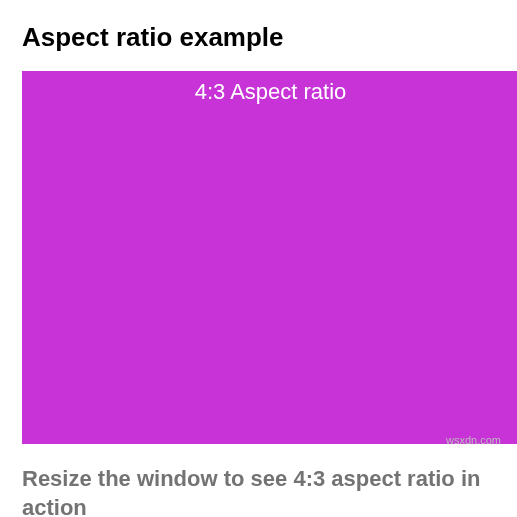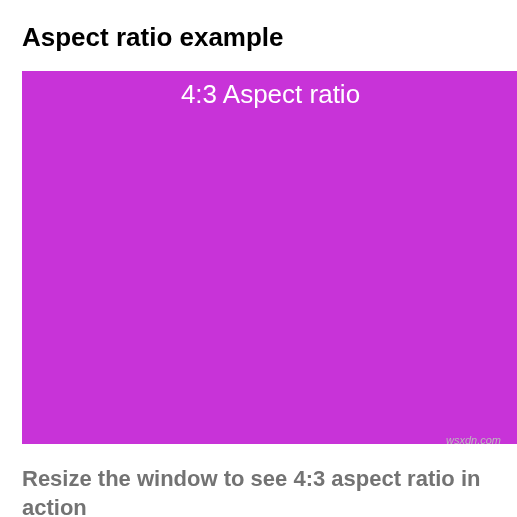--- a/index.html
+++ b/index.html
@@ -27,39 +27,38 @@
       background: #c833d8;
       position: relative;
     }
     .aspect-label {
       position: absolute;
       top: 4px;
       left: 0;
       right: 0;
       text-align: center;
       color: #ffffff;
-      font-size: 26px;
+      font-size: 22px;
       font-weight: 400;
     }
     .caption {
       font-size: 22px;
       font-weight: 700;
       color: #737373;
       margin-top: 20px;
       line-height: 1.35;
       max-width: 480px;
     }
     .watermark {
       position: absolute;
       right: 12px;
       top: 430px;
       font-size: 11px;
       color: #bbb;
       font-family: Arial, sans-serif;
-      font-style: italic;
     }
   </style>
 </head>
 <body>
 
 <h1 class="page-title">Aspect ratio example</h1>
 
 <div class="aspect-box">
   <div class="aspect-label">4:3 Aspect ratio</div>
 </div>

